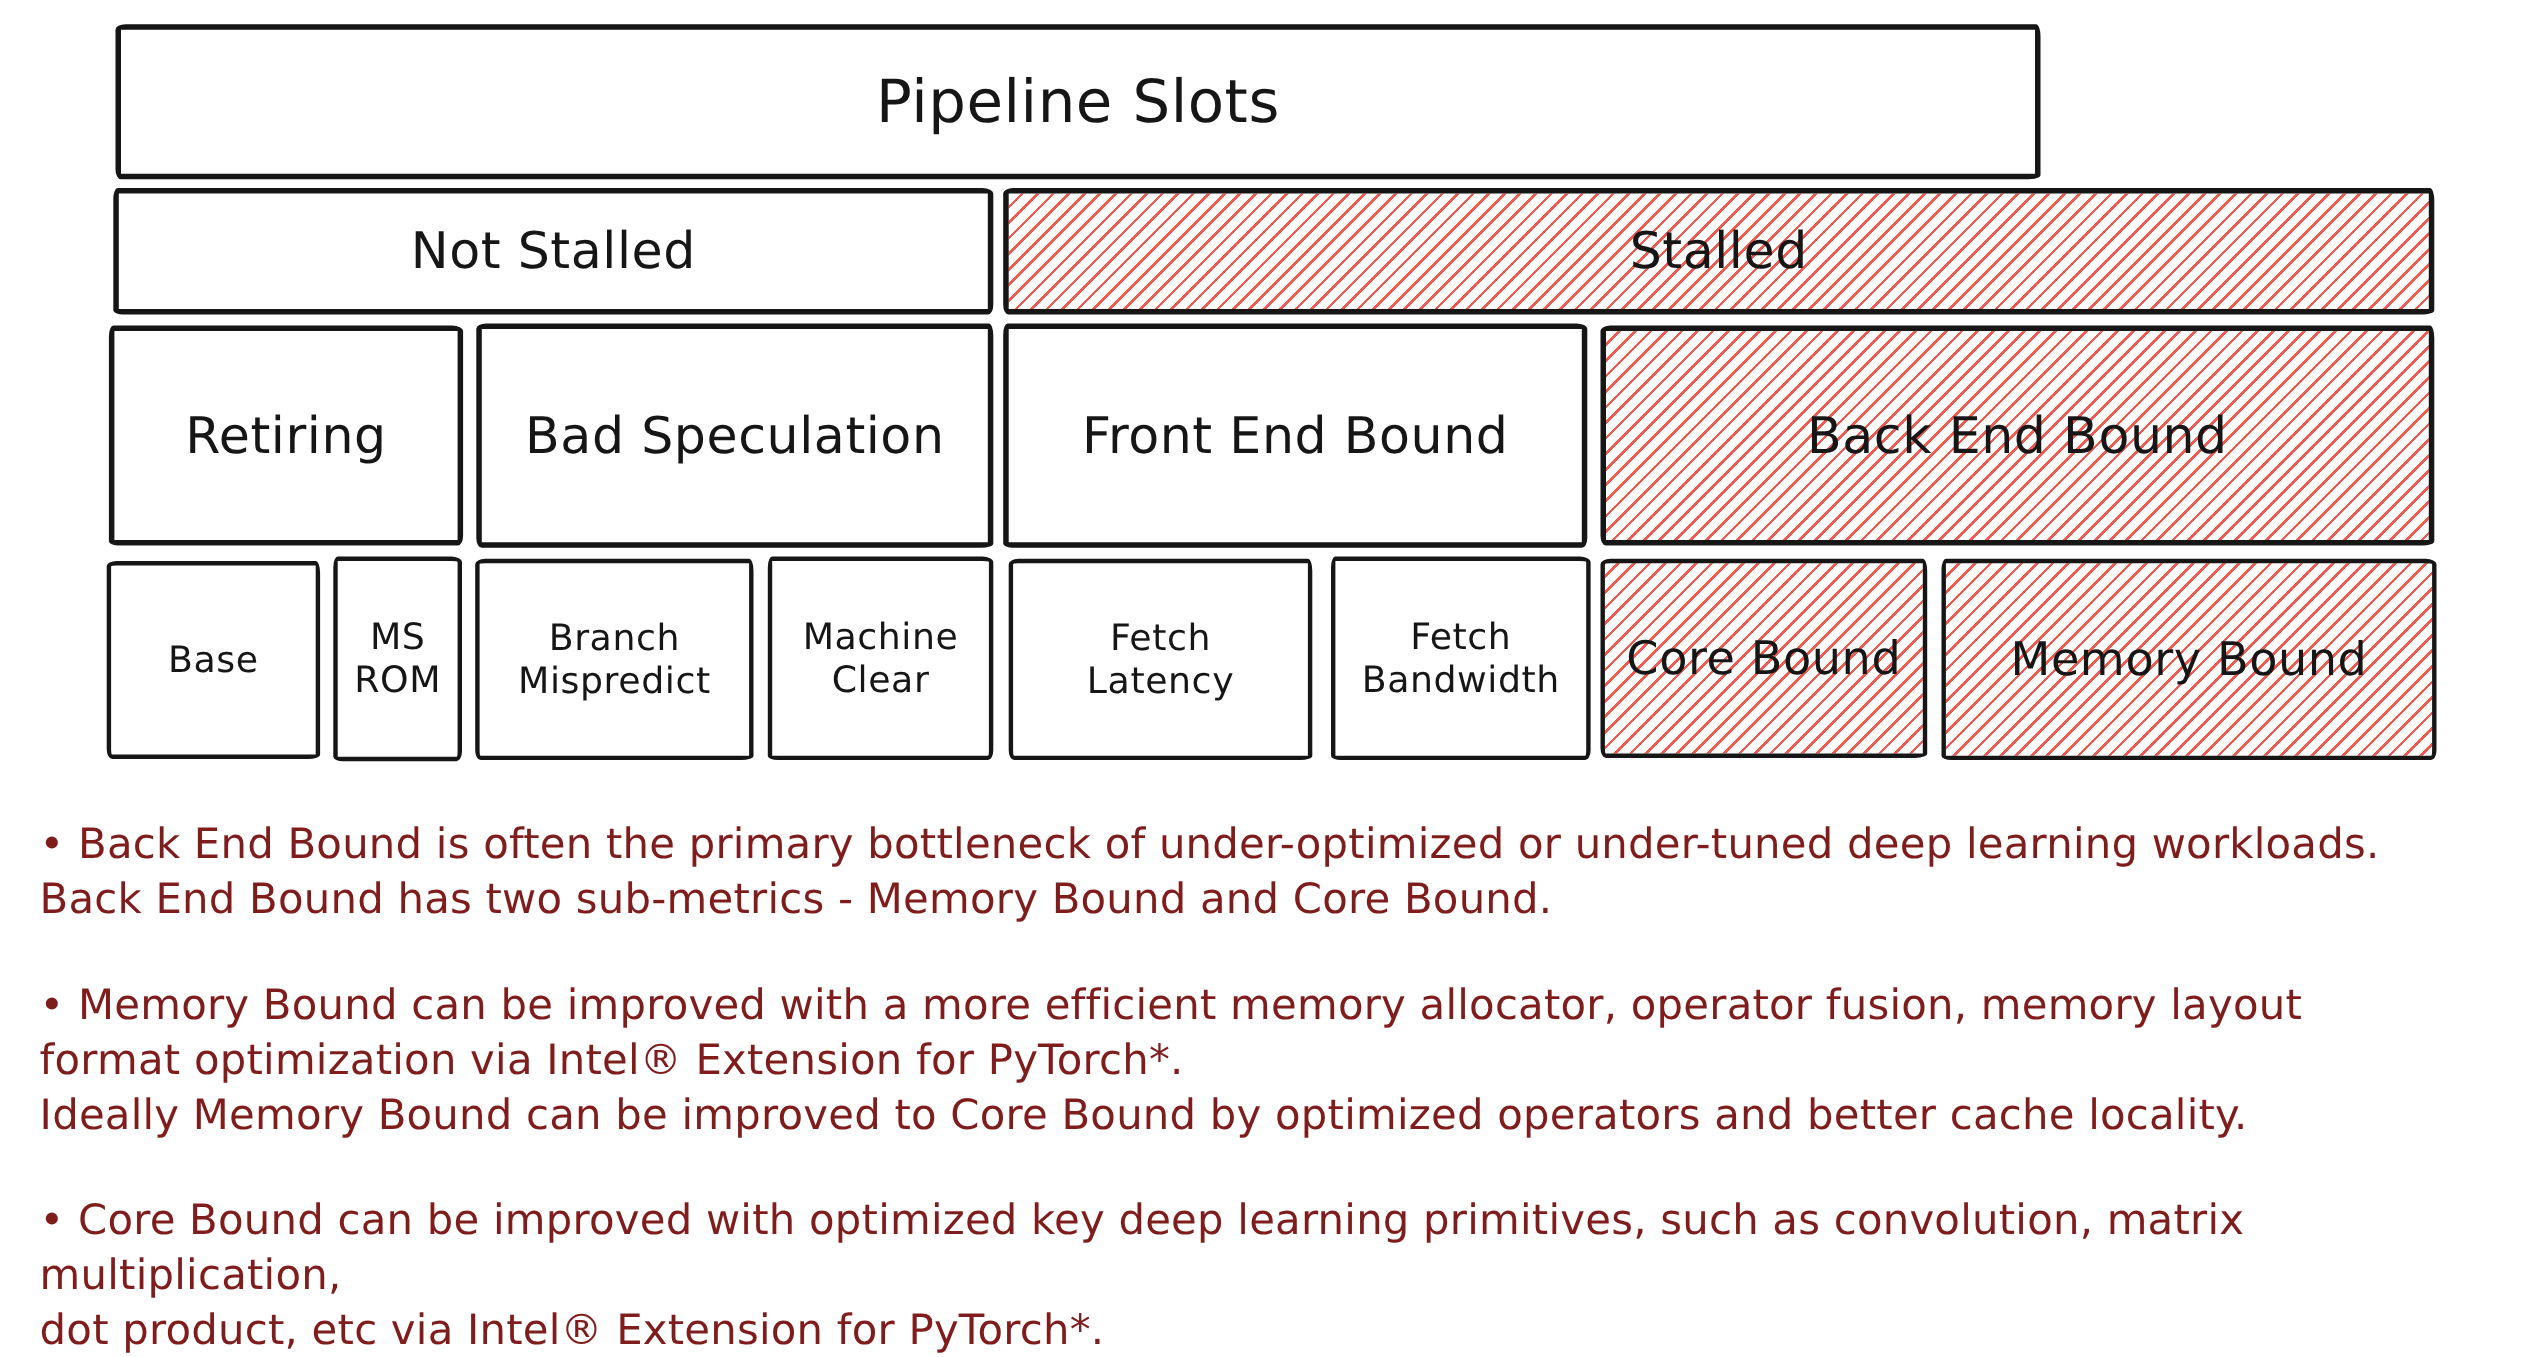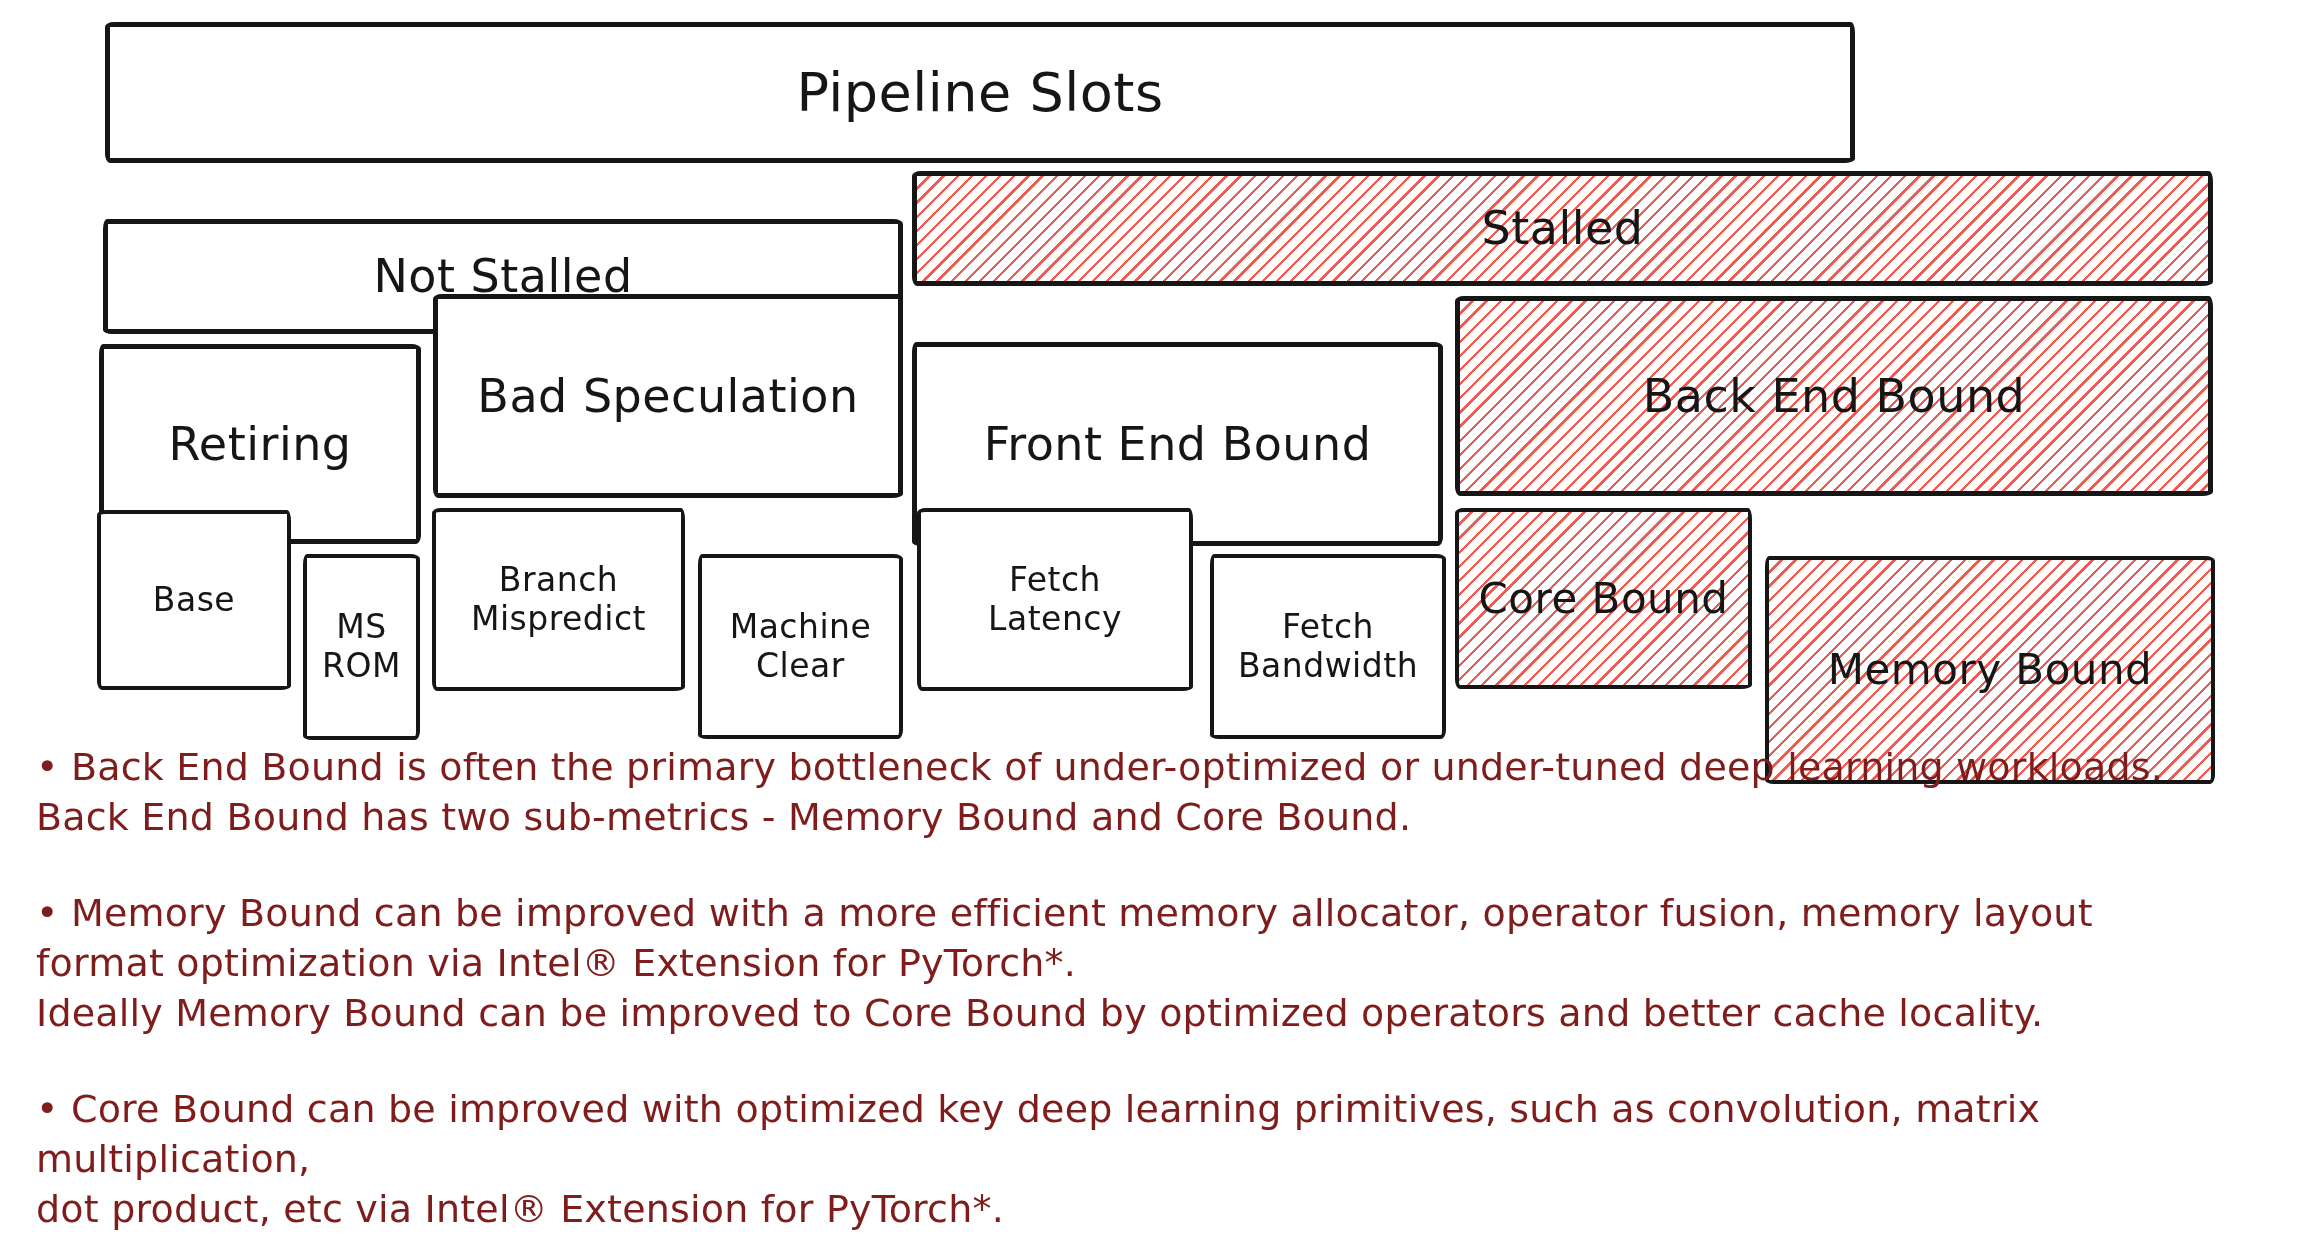--- a/index.html
+++ b/index.html
@@ -18,21 +18,21 @@
   .box {
     position: absolute;
     display: flex;
     align-items: center;
     justify-content: center;
     background: #ffffff;
     border: 5px solid #161616;
     text-align: center;
   }
   .w1 { border-radius: 9px 4px 11px 5px / 5px 11px 4px 9px; }
-  .w2 { border-radius: 4px 10px 5px 9px / 10px 5px 9px 4px; margin-top: 48px; }
+  .w2 { border-radius: 4px 10px 5px 9px / 10px 5px 9px 4px; }
   .thin { border-width: 4px; }
 
   .box-label {
     display: block;
     white-space: pre-line;
     letter-spacing: 0.5px;
     line-height: 1.18;
     padding: 0 6px;
   }
   .t-xl { font-size: 54px; }
@@ -132,21 +132,21 @@
     <span class="box-label t-sm">Fetch
 Latency</span>
   </div>
   <div class="box w2 thin" style="left:1210px; top:506px; width:236px; height:185px;">
     <span class="box-label t-sm">Fetch
 Bandwidth</span>
   </div>
   <div class="box w1 thin hatch" style="left:1455px; top:508px; width:297px; height:181px;">
     <span class="box-label t-md">Core Bound</span>
   </div>
-  <div class="box w2 thin hatch" style="left:1765px; top:508px; width:450px; height:228px;">
+  <div class="box w2 thin hatch" style="left:1765px; top:508px; width:450px; height:183px;">
     <span class="box-label t-md">Memory Bound</span>
   </div>
 
   <div class="notes">
     <p class="note">• Back End Bound is often the primary bottleneck of under-optimized or under-tuned deep learning workloads.
 Back End Bound has two sub-metrics - Memory Bound and Core Bound.</p>
     <p class="note">• Memory Bound can be improved with a more efficient memory allocator, operator fusion, memory layout
 format optimization via Intel® Extension for PyTorch*.
 Ideally Memory Bound can be improved to Core Bound by optimized operators and better cache locality.</p>
     <p class="note">• Core Bound can be improved with optimized key deep learning primitives, such as convolution, matrix multiplication,

